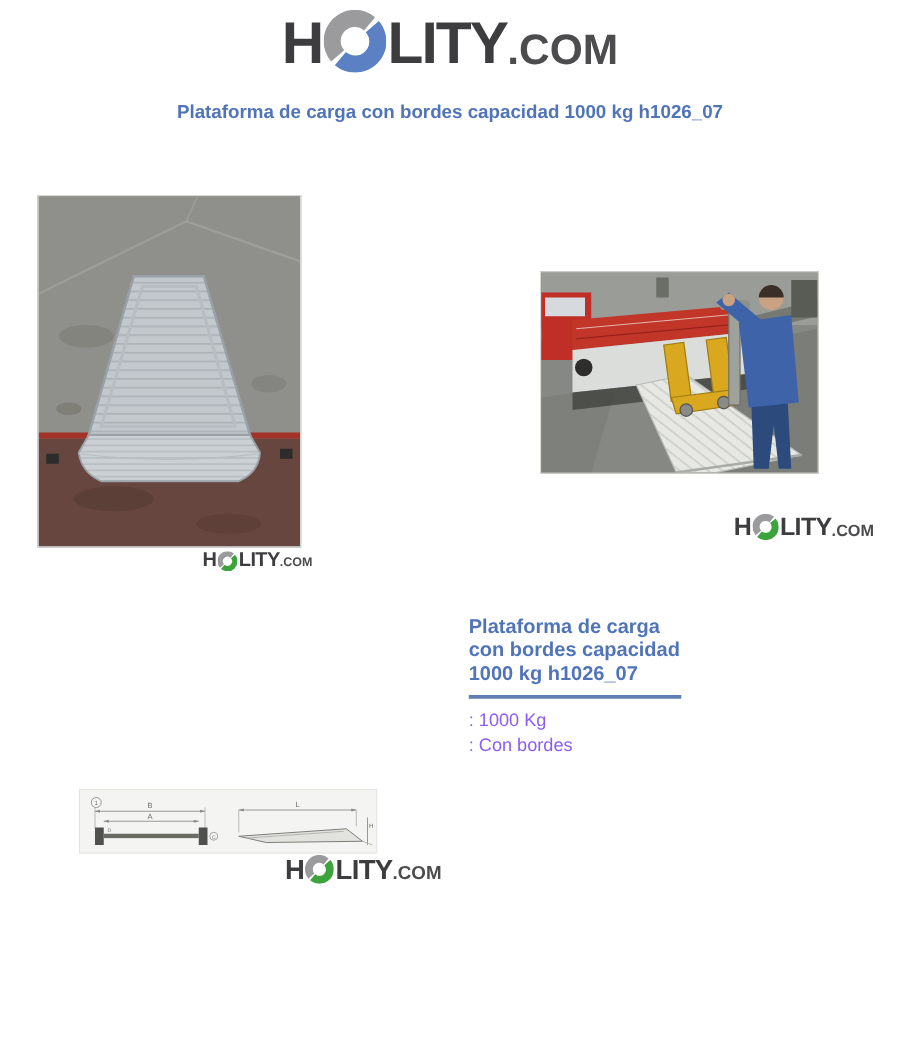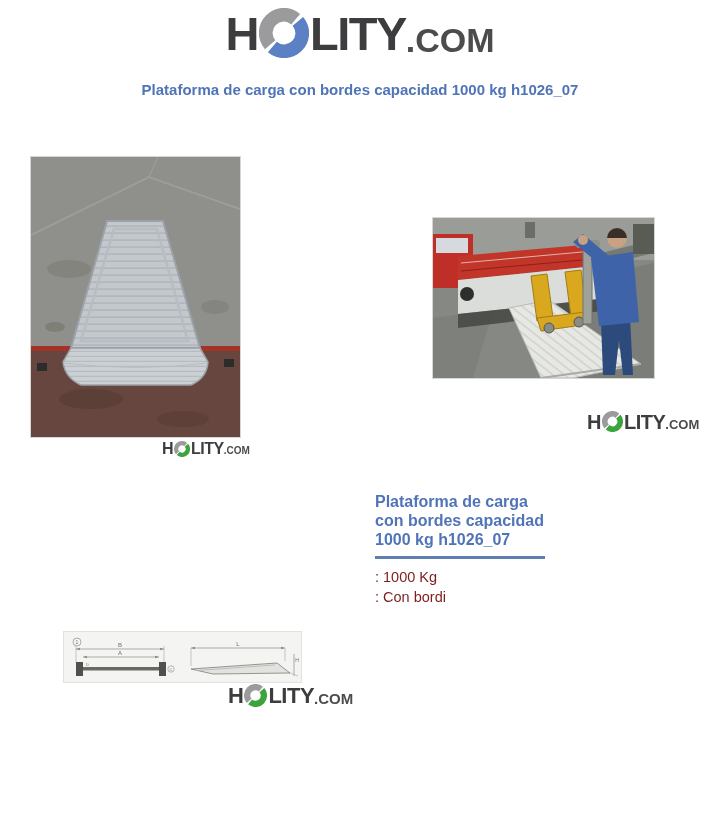--- a/index.html
+++ b/index.html
@@ -29,21 +29,21 @@
   .main-photo{left:30px;top:156px;width:209px;height:280px;}
   .usage-photo{left:432px;top:217px;width:221px;height:160px;}
   
   .pos-logo-right{position:absolute;left:587px;top:411px;}
   .pos-logo-left{position:absolute;left:162px;top:441px;}
   .pos-logo-bottom{position:absolute;left:228px;top:684px;}
   
   .info{position:absolute;left:375px;top:492px;width:172px;}
   .info-title{font-size:16px;line-height:19px;font-weight:bold;color:#5074b8;}
   .info-rule{width:170px;height:3px;background:#5f7fb3;margin-top:7px;margin-bottom:9px;}
-  .spec{font-size:14.5px;line-height:19.5px;color:#7f1d1d;}
+  .spec{font-size:14.5px;line-height:19.5px;color:#8b5cf6;}
   
   .drawing{position:absolute;left:63px;top:631px;width:239px;height:52px;}
 </style>
 </head>
 <body>
 
 <div class="page">
 
   <div class="header">
     <div class="logo logo-lg">
@@ -150,21 +150,21 @@
       <path d="M7.1,35.3 A20,20 0 0 0 35.3,7.1 L26.9,14.2 A9,9 0 0 1 14.2,26.9 Z" fill="#3da33c"></path>
     </svg>
     <span>LITY</span>
     <span class="com">.COM</span>
   </div>
 
   <div class="info">
     <div class="info-title">Plataforma de carga con bordes capacidad 1000 kg h1026_07</div>
     <div class="info-rule"></div>
     <div class="spec">: 1000 Kg</div>
-    <div class="spec">: Con bordi</div>
+    <div class="spec">: Con bordes</div>
   </div>
 
   <svg class="drawing" viewBox="0 0 239 52">
     <rect x="0.5" y="0.5" width="238" height="51" fill="#f4f4f3" stroke="#e2e2e0"></rect>
     <circle cx="14" cy="11" r="4" fill="none" stroke="#9a9a96" stroke-width="0.8"></circle>
     <text x="14" y="13" font-size="5" text-anchor="middle" fill="#777772">1</text>
 
     <g>
       <line x1="13" y1="15" x2="13" y2="32" stroke="#b0b0ab" stroke-width="0.7"></line>
       <line x1="101" y1="15" x2="101" y2="32" stroke="#b0b0ab" stroke-width="0.7"></line>

